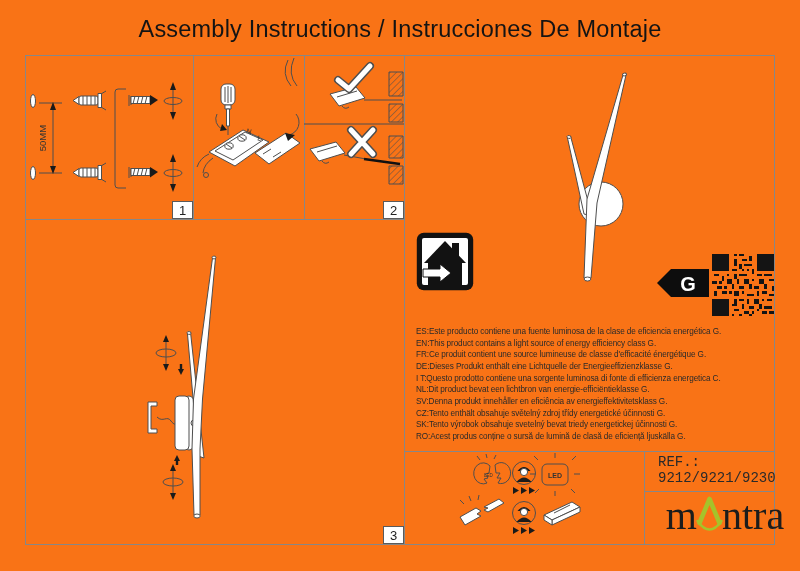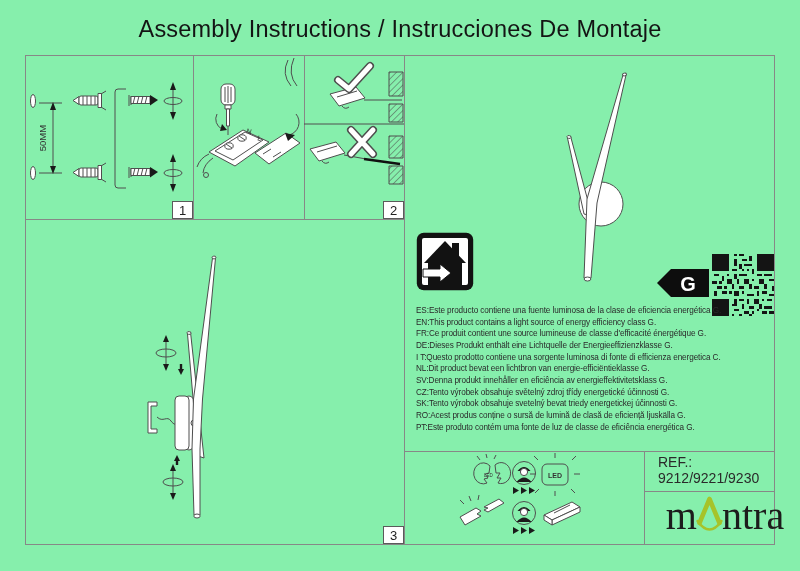--- a/index.html
+++ b/index.html
@@ -1,37 +1,37 @@
 <!DOCTYPE html>
 <html><head>
 <meta charset="utf-8">
 <style>
   html,body{margin:0;padding:0;background:#ffffff;}
-  .page{position:relative;width:800px;height:571px;background:#86efac;overflow:hidden;
+  .page{position:relative;width:800px;height:571px;background:#f97316;overflow:hidden;
         font-family:"Liberation Sans",sans-serif;color:#1b1b1b;}
   .title{position:absolute;left:0;top:16px;width:800px;text-align:center;
          font-size:23.5px;color:#141414;letter-spacing:.2px;}
   .frame{position:absolute;left:25px;top:55px;width:750px;height:490px;
          border:1px solid #878787;box-sizing:border-box;}
   .vline,.hline{position:absolute;background:#878787;}
   .vline{width:1px;} .hline{height:1px;}
   .stepbox{position:absolute;width:21px;height:18px;border:1px solid #5a5a5a;background:#fff;
            box-sizing:border-box;display:flex;align-items:center;justify-content:center;
            font-size:13px;color:#222;z-index:5;}
   svg{position:absolute;overflow:visible;}
   svg *{vector-effect:non-scaling-stroke;}
   .ln{stroke:#4e4e4e;stroke-width:1;fill:none;}
   .lnw{stroke:#4e4e4e;stroke-width:1;fill:#fff;}
   .fillk{fill:#1a1a1a;stroke:none;}
   .specs{position:absolute;left:390px;top:237px;font-size:9.8px;line-height:13px;
          color:#2a2a2a;white-space:pre;}
-  .langs{position:absolute;left:390px;top:249px;width:360px;}
+  .langs{position:absolute;left:390px;top:270px;width:360px;}
   .langs p{margin:0;font-size:8.2px;line-height:11.65px;letter-spacing:-0.1px;
            color:#2a2a2a;white-space:nowrap;}
-  .refblock{position:absolute;left:632px;top:398px;font-size:14px;line-height:16px;color:#2a2a2a;}
+  .refblock{position:absolute;left:632px;top:398px;font-size:14px;line-height:16px;color:#2a2a2a;font-family:Liberation Mono, monospace;}
   .mantra{position:absolute;left:624px;top:436px;width:150px;height:54px;
           font-family:"Liberation Serif",serif;font-size:40px;color:#1c1c1c;
           display:flex;align-items:flex-start;justify-content:center;line-height:48px;}
   .mantra .caret{position:relative;width:27px;height:46px;margin:0 -1px;}
   .qr rect{fill:#141414;}
   .gl{font-family:"Liberation Sans",sans-serif;font-weight:bold;}
 </style>
 </head>
 <body>
 
@@ -314,24 +314,23 @@
     </svg>
 
     <div class="langs">
       <p>ES:Este producto contiene una fuente luminosa de la clase de eficiencia energética G.</p>
       <p>EN:This product contains a light source of energy efficiency class G.</p>
       <p>FR:Ce produit contient une source lumineuse de classe d'efficacité énergétique G.</p>
       <p>DE:Dieses Produkt enthält eine Lichtquelle der Energieeffizienzklasse G.</p>
       <p>I T:Questo prodotto contiene una sorgente luminosa di fonte di efficienza energetica C.</p>
       <p>NL:Dit product bevat een lichtbron van energie-efficiëntieklasse G.</p>
       <p>SV:Denna produkt innehåller en eficiência av energieffektivitetsklass G.</p>
-      <p>CZ:Tento výrobek obsahuje světelný zdroj třídy energetické účinnosti G.</p>
+      <p>CZ:Tento enthält obsahuje světelný zdroj třídy energetické účinnosti G.</p>
       <p>SK:Tento výrobok obsahuje svetelný bevat triedy energetickej účinnosti G.</p>
       <p>RO:Acest produs conține o sursă de lumină de clasă de eficiență ljuskälla G.</p>
-      <p>PT:Este produto contém uma fonte de luz de classe de eficiência energética G.</p>
     </div>
 
     <svg style="left:378px;top:395px" width="240" height="93" viewBox="0 0 240 93">
       <defs>
         <g id="techie">
           <circle class="ln" cx="0" cy="0" r="11.5" stroke-width="1.6"></circle>
           <path d="M-6.5,-2 q6.5,-8 13,0 z" fill="#1a1a1a"></path>
           <circle class="lnw" cx="0" cy="-1" r="3.6"></circle>
           <path d="M-7.5,9 q7.5,-9 15,0 z" fill="#1a1a1a"></path>
         </g>

